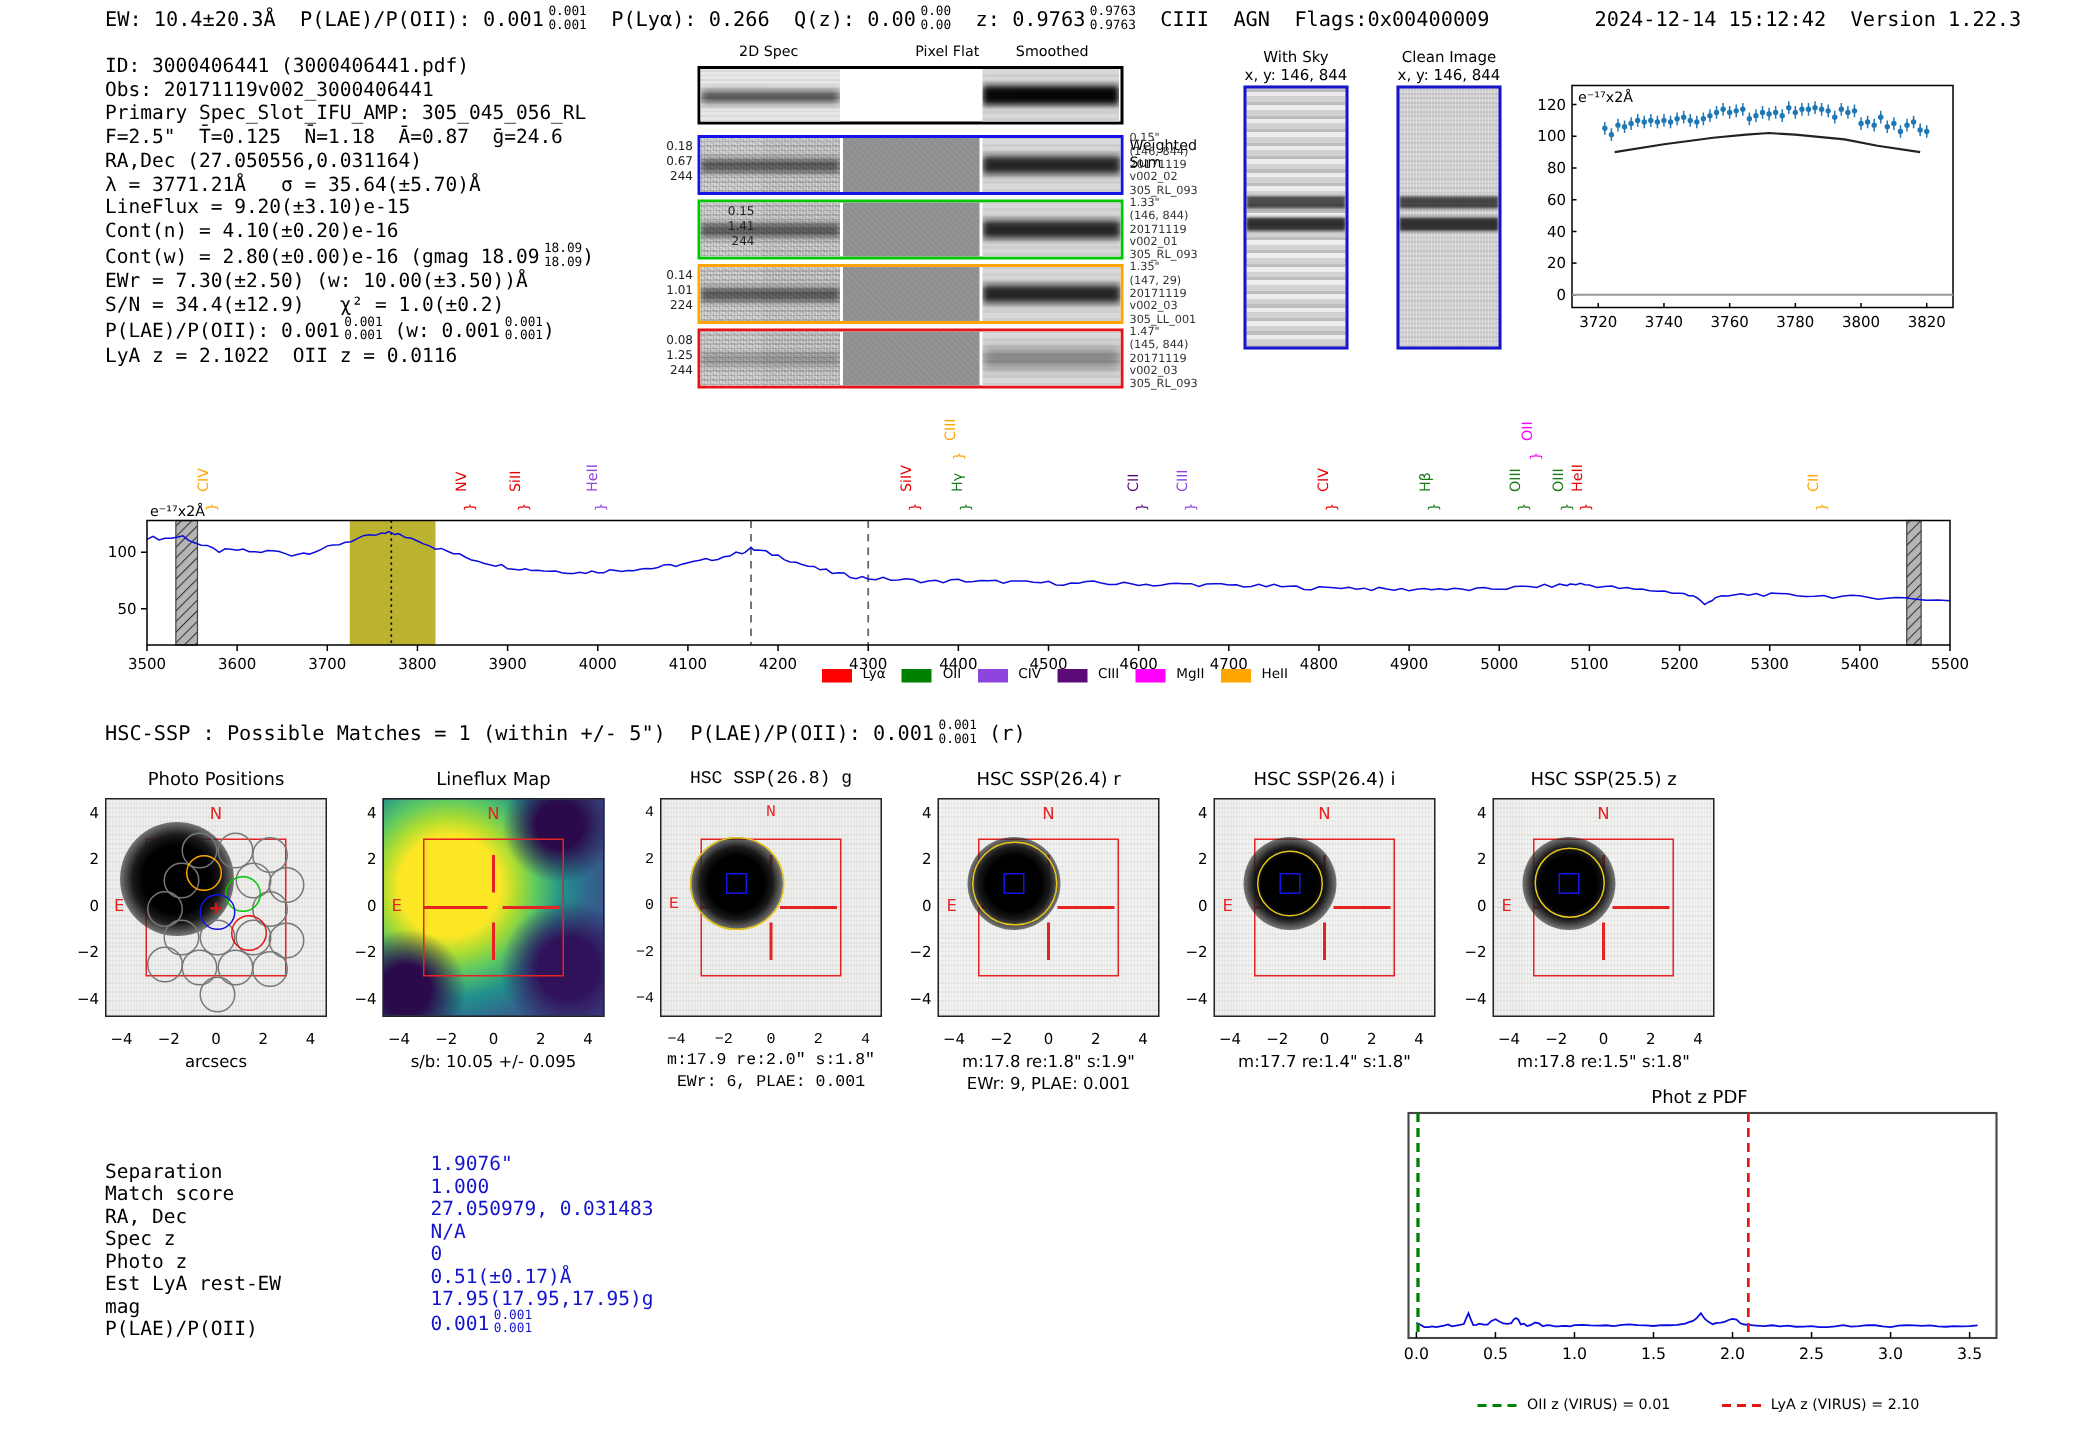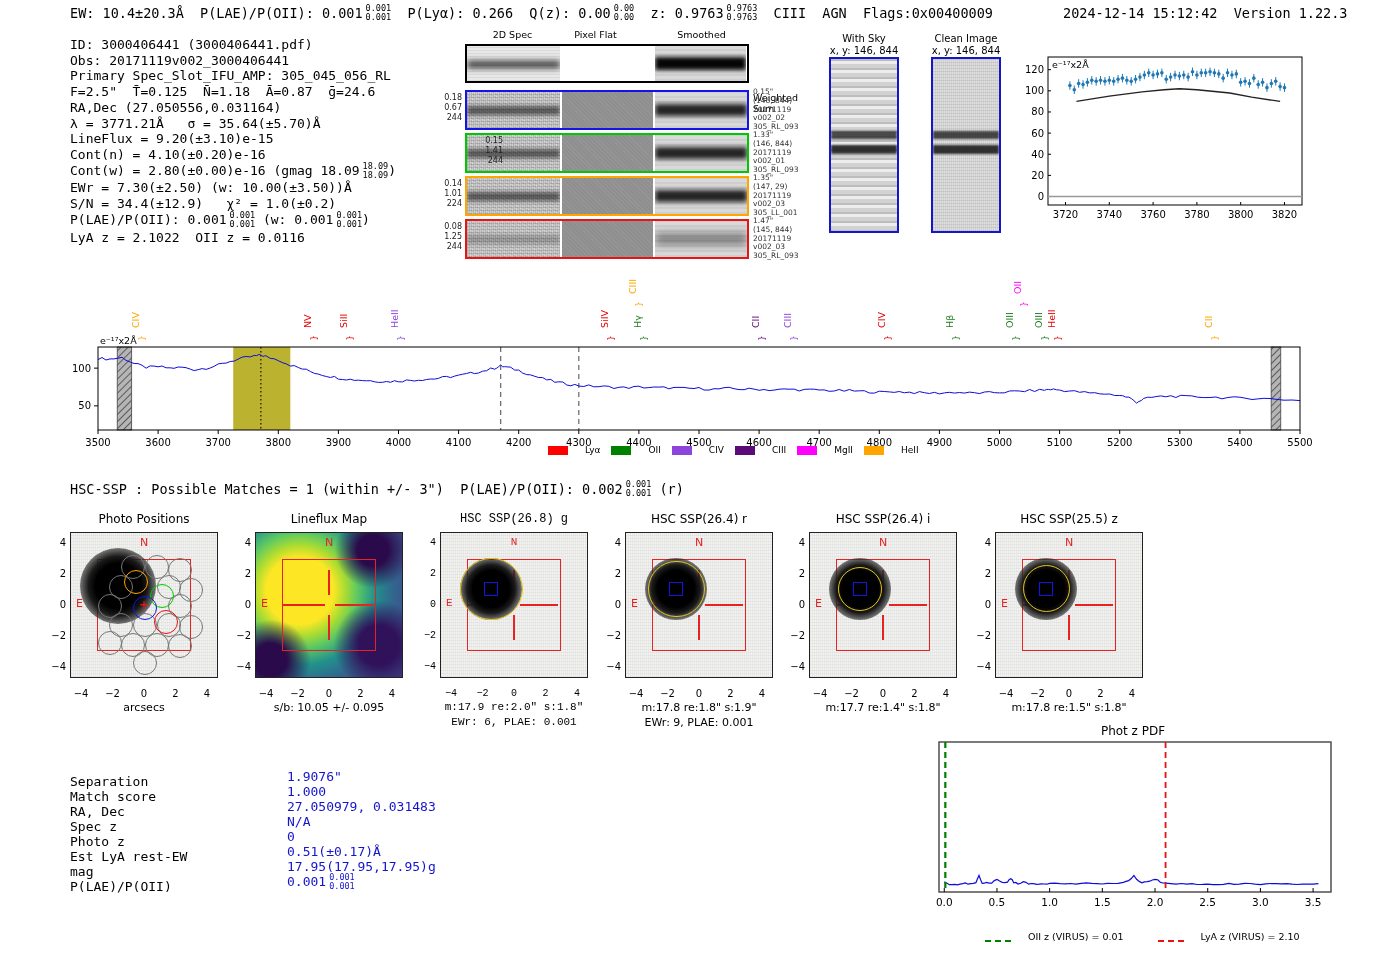--- a/index.html
+++ b/index.html
@@ -39,37 +39,37 @@
   .rline{position:absolute;background:#e62222;}
   .compN{position:absolute;top:3px;left:0;width:100%;text-align:center;color:#e62222;font-size:11px;}
   .compE{position:absolute;left:5px;top:calc(50% - 8px);color:#e62222;font-size:11px;}
   .linefluxbg{background-color:#3b528b;background-image:
     radial-gradient(circle at 80% 12%,#2a0a4a 0 9%,rgba(42,10,74,0) 22%),
     radial-gradient(circle at 84% 78%,#30125a 0 12%,rgba(48,18,90,0) 27%),
     radial-gradient(circle at 10% 88%,#2a0a4a 0 9%,rgba(42,10,74,0) 22%),
     radial-gradient(circle at 30% 40%,#fde725 0 25%,#aadc32 34%,#5ec962 43%,#21918c 56%,#31688e 69%,#3b528b 81%,#404387 100%);}
   .smallgray{font-size:8px;line-height:9.8px;color:#222;text-align:right;}
   .smallright{font-size:7.5px;line-height:8.8px;color:#333;}
-  .legend-item{display:flex;align-items:flex-end;gap:17px;font-size:9px;}
+  .legend-item{display:flex;align-items:center;gap:7px;font-size:9px;}
   .sub1{position:absolute;left:-14px;width:176px;text-align:center;font-size:11px;top:191px;}
   .sub2{position:absolute;left:-14px;width:176px;text-align:center;font-size:11px;top:206px;}
   .xt{position:absolute;top:178px;font-size:10px;width:30px;margin-left:-15px;text-align:center;}
   .yt{position:absolute;left:-22px;width:18px;text-align:right;font-size:10px;}
   .blueval{color:#1414cc;}
 </style>
 </head>
 <body>
 
 <div id="root">
   <div id="hdr-left" class="abs mono"><span>EW: 10.4±20.3Å  P(LAE)/P(OII): 0.001</span><span class="frac"><span>0.001</span><span>0.001</span></span><span>  P(Lyα): 0.266  Q(z): 0.00</span><span class="frac"><span>0.00</span><span>0.00</span></span><span>  z: 0.9763</span><span class="frac"><span>0.9763</span><span>0.9763</span></span><span>  CIII  AGN  Flags:0x00400009</span></div>
   <div id="hdr-right" class="abs mono"><span>2024-12-14 15:12:42</span><span>  </span><span>Version 1.22.3</span></div>
   <div id="info" class="abs mono"><div><span>ID: 3000406441 (3000406441.pdf)</span></div><div><span>Obs: 20171119v002_3000406441</span></div><div><span>Primary Spec_Slot_IFU_AMP: 305_045_056_RL</span></div><div><span>F=2.5"  T̄=0.125  N̄=1.18  Ā=0.87  ḡ=24.6</span></div><div><span>RA,Dec (27.050556,0.031164)</span></div><div><span>λ = 3771.21Å   σ = 35.64(±5.70)Å</span></div><div><span>LineFlux = 9.20(±3.10)e-15</span></div><div><span>Cont(n) = 4.10(±0.20)e-16</span></div><div><span>Cont(w) = 2.80(±0.00)e-16 (gmag 18.09</span><span class="frac"><span>18.09</span><span>18.09</span></span><span>)</span></div><div><span>EWr = 7.30(±2.50) (w: 10.00(±3.50))Å</span></div><div><span>S/N = 34.4(±12.9)   χ² = 1.0(±0.2)</span></div><div><span>P(LAE)/P(OII): 0.001</span><span class="frac"><span>0.001</span><span>0.001</span></span><span> (w: 0.001</span><span class="frac"><span>0.001</span><span>0.001</span></span><span>)</span></div><div><span>LyA z = 2.1022  OII z = 0.0116</span></div></div>
   <div id="spec2d">
       <div class="coltitle abs" style="left:465px;top:29px;width:95px;">2D Spec</div>
-      <div class="coltitle abs" style="left:548px;top:29px;width:95px;">Pixel Flat</div>
+      <div class="coltitle abs" style="left:584px;top:29px;width:95px;">Pixel Flat</div>
       <div class="coltitle abs" style="left:655px;top:29px;width:93px;">Smoothed</div>
       <div class="abs" style="left:465px;top:44px;width:284px;height:39px;border:2.5px solid #000;background:#fff;">
         <div class="cellW abs" style="left:0;top:0;width:93px;height:100%;overflow:hidden;">
           <div class="bandD" style="top:42%;height:22%;opacity:.85;"></div>
         </div>
         <div class="cellS abs" style="left:188px;top:0;width:91px;height:100%;overflow:hidden;">
           <div class="bandD" style="top:32%;height:38%;opacity:.97;filter:blur(2px);background:#000;"></div>
         </div>
       </div>
       <div class="abs sans" style="left:753px;top:48px;font-size:9.5px;line-height:11px;margin-top:44px;">
@@ -426,21 +426,21 @@
       </div>
       <div class="legend-item">
         <span style="display:inline-block;width:20px;height:9px;background:#ff00ff;"></span>
         <span>MgII</span>
       </div>
       <div class="legend-item">
         <span style="display:inline-block;width:20px;height:9px;background:#ffa500;"></span>
         <span>HeII</span>
       </div>
     </div>
-  <div id="hsc-line" class="abs mono"><span>HSC-SSP : Possible Matches = 1 (within +/- 3")  P(LAE)/P(OII): 0.002</span><span class="frac"><span>0.001</span><span>0.001</span></span><span> (r)</span></div>
+  <div id="hsc-line" class="abs mono"><span>HSC-SSP : Possible Matches = 1 (within +/- 5")  P(LAE)/P(OII): 0.001</span><span class="frac"><span>0.001</span><span>0.001</span></span><span> (r)</span></div>
   <div id="cutouts">
       <div class="cutout abs" style="left:70px;top:510px;height:225px;">
         <div class="cuttitle">Photo Positions</div>
         <div class="cutbox imgbg">
           <div class="compN">N</div>
           <div class="compE">E</div>
           <div class="redbox"></div>
           <div class="blob" style="left:9.234042553191486px;top:14.808510638297875px;width:76px;height:76px;"></div>
           <div class="circ" style="left:50.19148936170213px;top:22.170212765957444px;width:24px;height:24px;border:1.3px solid #777;"></div>
           <div class="circ" style="left:73.80851063829788px;top:22.170212765957444px;width:24px;height:24px;border:1.3px solid #777;"></div>

